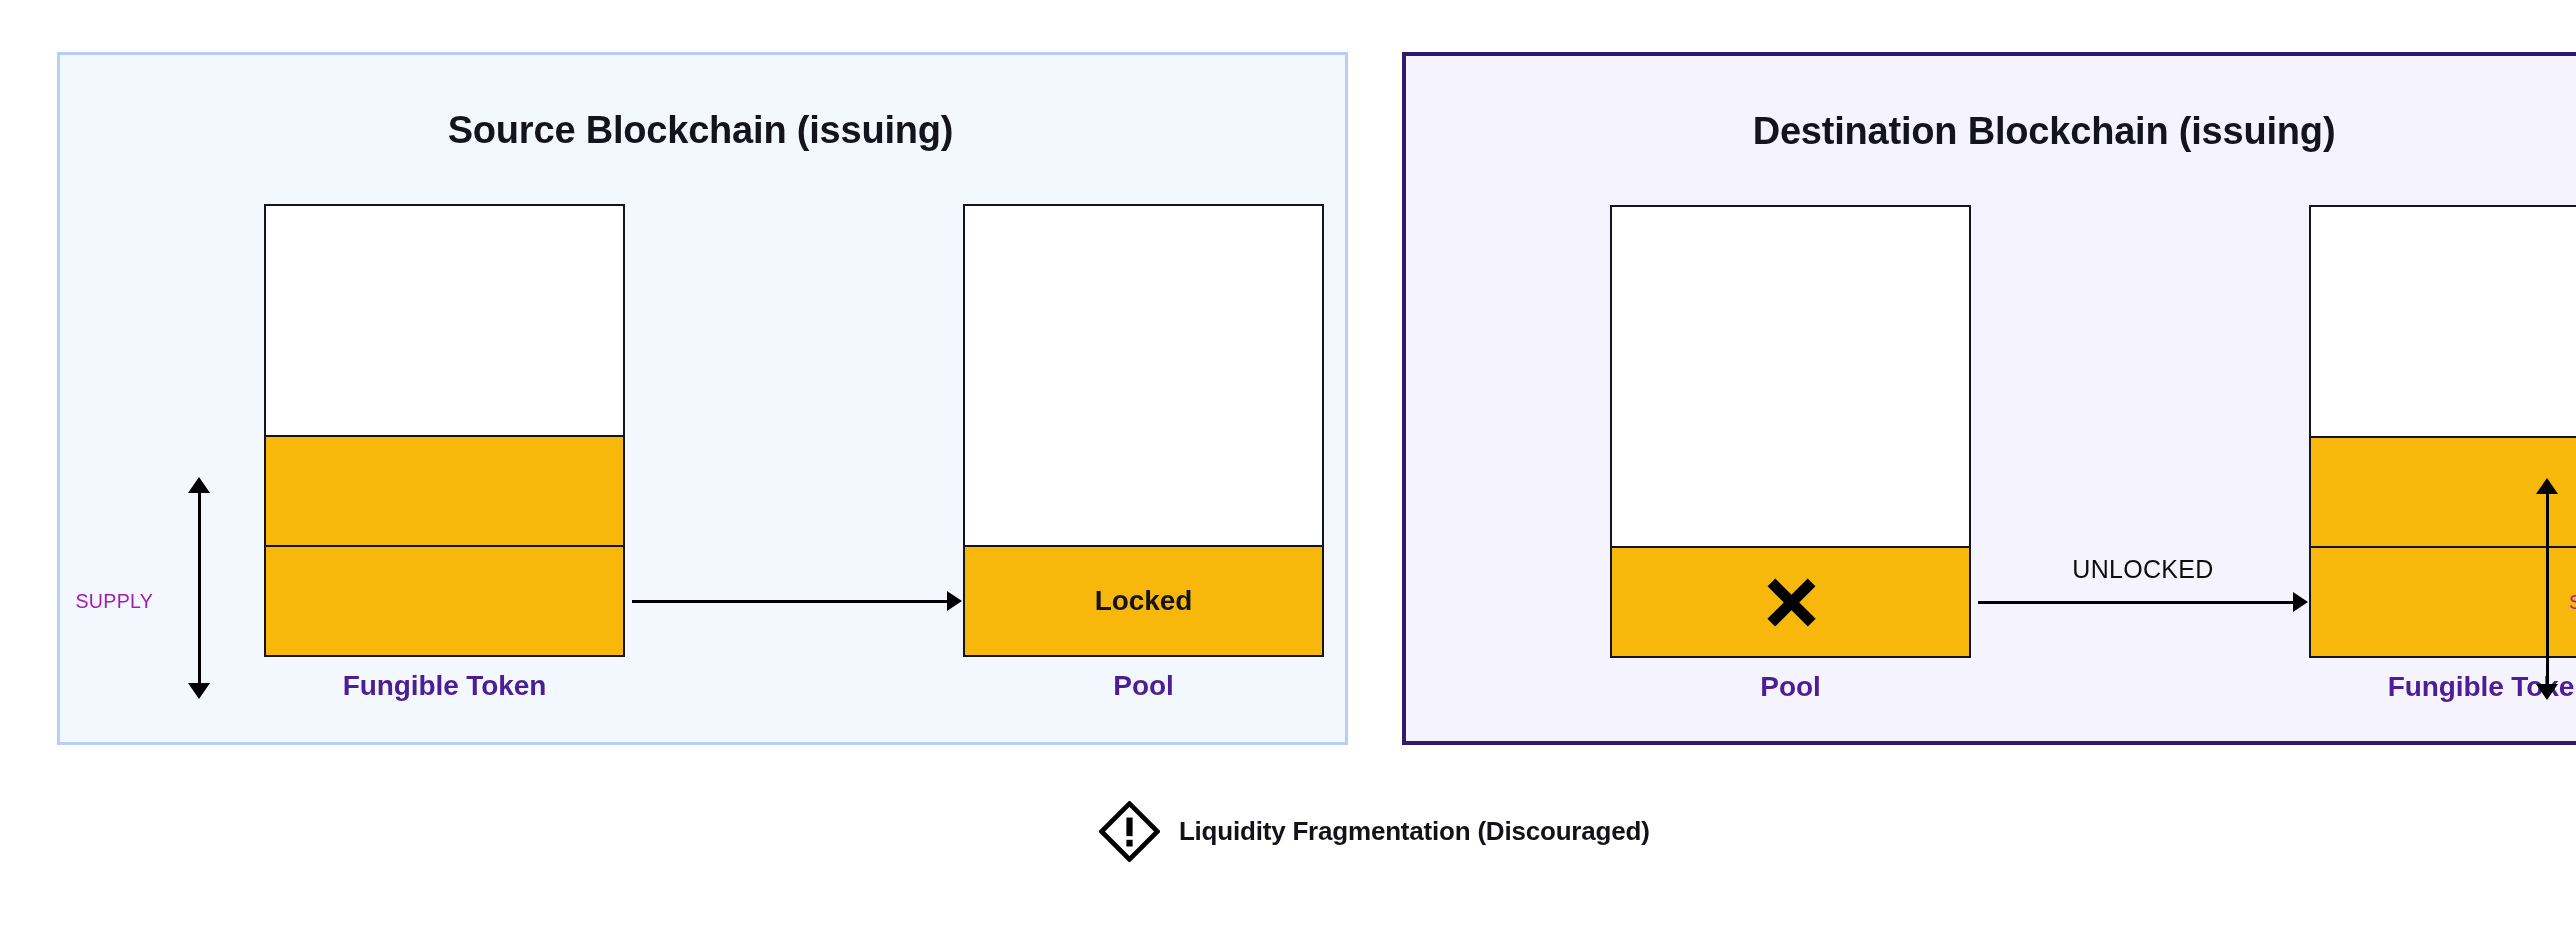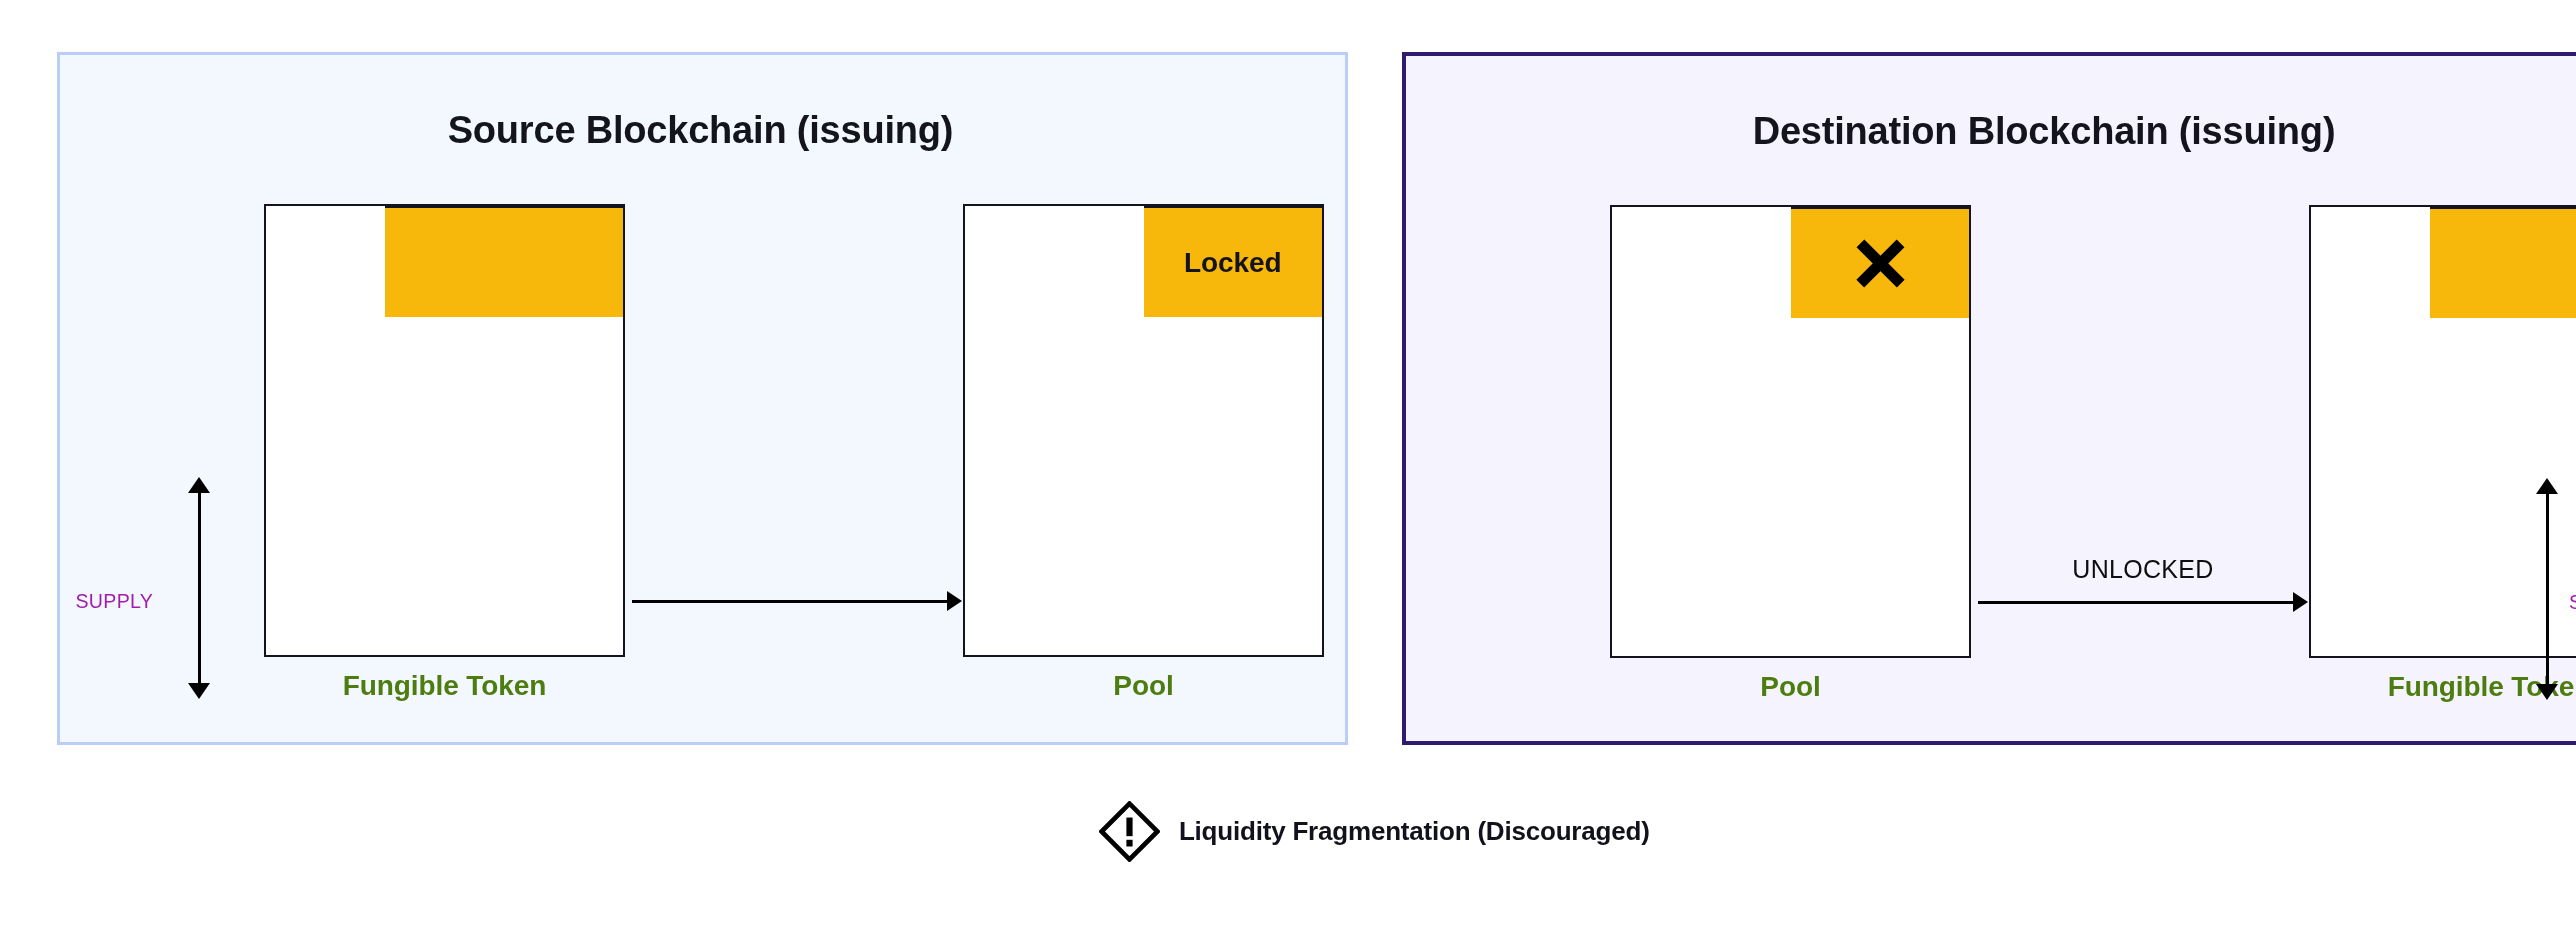--- a/index.html
+++ b/index.html
@@ -60,21 +60,21 @@
   
   .bar-col {
     position: absolute;
   }
   .bar {
     position: relative;
     box-sizing: border-box;
     border: 2.1px solid #14141f;
     background: #ffffff;
     display: flex;
-    flex-direction: row;
+    flex-direction: column;
     justify-content: flex-end;
     text-align: center;
   }
   .seg {
     box-sizing: border-box;
     width: 100%;
     position: relative;
     display: flex;
     align-items: center;
     justify-content: center;
@@ -91,21 +91,21 @@
     color: #14141f;
     letter-spacing: -0.1px;
   }
   .bar-caption {
     position: absolute;
     left: 50%;
     transform: translateX(-50%);
     white-space: nowrap;
     font-size: 28px;
     font-weight: 700;
-    color: #4d7c0f;
+    color: #4c1d95;
     letter-spacing: -0.1px;
   }
 
   
   .x-mark {
     position: absolute;
     width: 57px;
     height: 57px;
   }
   .x-mark span {

